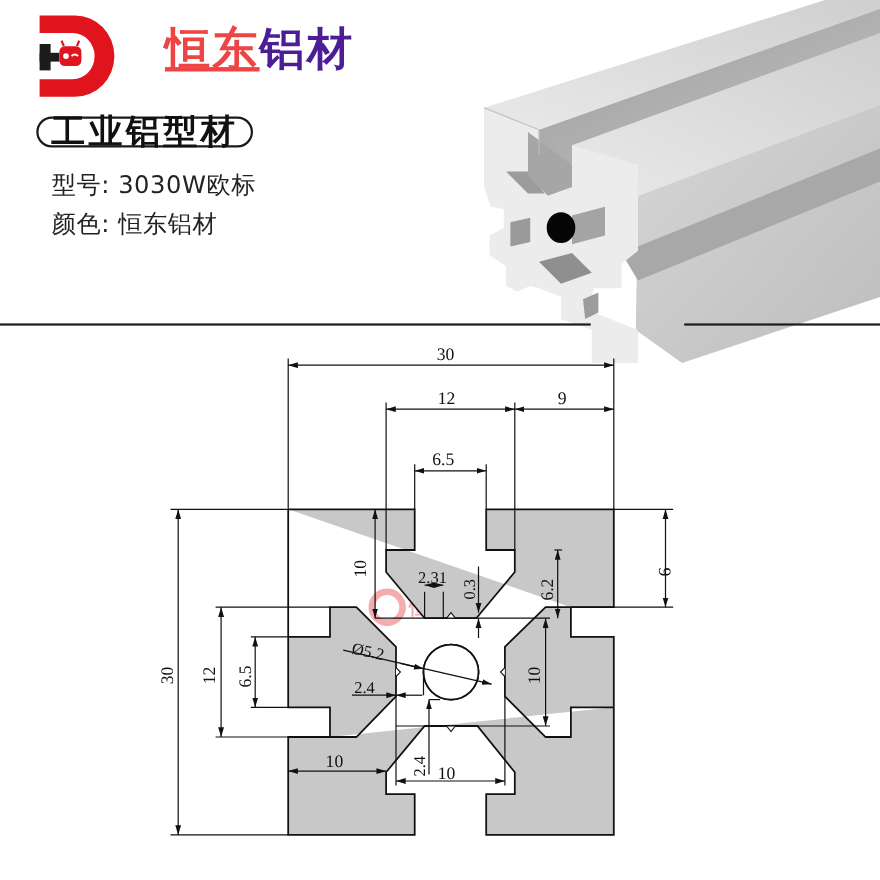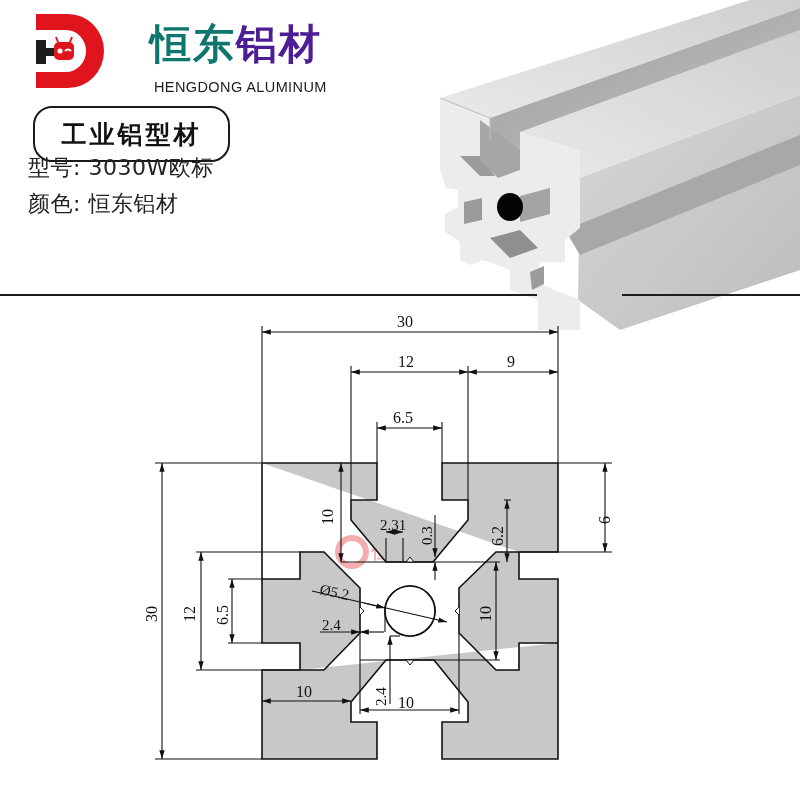--- a/index.html
+++ b/index.html
@@ -2,27 +2,27 @@
 <html><head>
 <meta charset="utf-8">
 <style>
   * { margin: 0; padding: 0; box-sizing: border-box; }
   html, body { width: 800px; height: 800px; background: #ffffff; overflow: hidden; }
   body { position: relative; font-family: "DejaVu Sans", sans-serif; color: #1a1a1a; }
 
   .logo { position: absolute; left: 32px; top: 12px; width: 290px; height: 80px; }
   .logo-mark { position: absolute; left: 0; top: 0; width: 74px; height: 78px; }
   .brand-cn { position: absolute; left: 118px; top: 12px; font-size: 41px; font-weight: bold; letter-spacing: 2px; line-height: 1; white-space: nowrap; }
-  .brand-cn .red { color: #0f766e; }
+  .brand-cn .red { color: #ef4444; text-decoration: underline; }
   .brand-cn .dark { color: #4c1d95; }
   .brand-en { position: absolute; left: 122px; top: 67px; font-family: "Liberation Sans", sans-serif; font-size: 14.5px; letter-spacing: 0.4px; color: #1c1c1c; white-space: nowrap; }
 
-  .category-pill { position: absolute; left: 33px; top: 106px; width: 197px; height: 56px; border: 2px solid #1a1a1a; border-radius: 19px; display: flex; align-items: center; justify-content: center; font-size: 25px; font-weight: bold; letter-spacing: 3px; color: #111; }
-
-  .spec-line { position: absolute; left: 28px; font-size: 22px; color: #222; white-space: nowrap; letter-spacing: 0.5px; text-align: right; }
+  .category-pill { position: absolute; left: 33px; top: 106px; width: 197px; height: 28px; border: 2px solid #1a1a1a; border-radius: 19px; display: flex; align-items: center; justify-content: center; font-size: 31px; font-weight: bold; letter-spacing: 3px; color: #111; }
+
+  .spec-line { position: absolute; left: 47px; font-size: 22px; color: #222; white-space: nowrap; letter-spacing: 0.5px; text-align: right; }
   .spec-model { top: 153px; }
   .spec-color { top: 189px; }
 
   .render { position: absolute; left: 420px; top: 0; width: 380px; height: 330px; }
 
   .divider-left { position: absolute; left: 0; top: 294px; width: 537px; height: 2px; background: #1c1c1c; }
   .divider-right { position: absolute; left: 622px; top: 294px; width: 178px; height: 2px; background: #1c1c1c; }
 
   .drawing { position: absolute; left: 0; top: 0; width: 800px; height: 800px; pointer-events: none; }
   .drawing text { font-family: "Liberation Serif", serif; font-size: 16px; fill: #111; }
@@ -35,21 +35,20 @@
     <path d="M4 2 H36 A36 37 0 0 1 36 76 H4 V60 H34 A20 21 0 0 0 34 18 H4 Z" fill="#e0141c"></path>
     <rect x="4" y="28" width="10" height="24" fill="#1c1c1c"></rect>
     <rect x="4" y="36" width="18" height="8" fill="#1c1c1c"></rect>
     <rect x="22" y="30" width="20" height="18" rx="5" fill="#e0141c"></rect>
     <circle cx="28" cy="39" r="2.6" fill="#fff"></circle>
     <path d="M33 39 q3 -3 6 0" stroke="#fff" stroke-width="1.8" fill="none"></path>
     <line x1="26" y1="30" x2="24" y2="25" stroke="#e0141c" stroke-width="2"></line>
     <line x1="38" y1="30" x2="40" y2="25" stroke="#e0141c" stroke-width="2"></line>
   </svg>
   <div class="brand-cn"><span class="red">恒东</span><span class="dark">铝材</span></div>
-  <div class="brand-en">HENGDONG ALUMINUM</div>
 </div>
 
 <div class="category-pill">工业铝型材</div>
 <div class="spec-line spec-model">型号: 3030W欧标</div>
 <div class="spec-line spec-color">颜色:  恒东铝材</div>
 
 <svg class="render" viewBox="0 0 380 330">
   <defs>
     <linearGradient id="topface" x1="0" y1="1" x2="1" y2="0">
       <stop offset="0" stop-color="#e9e9e9"></stop>

